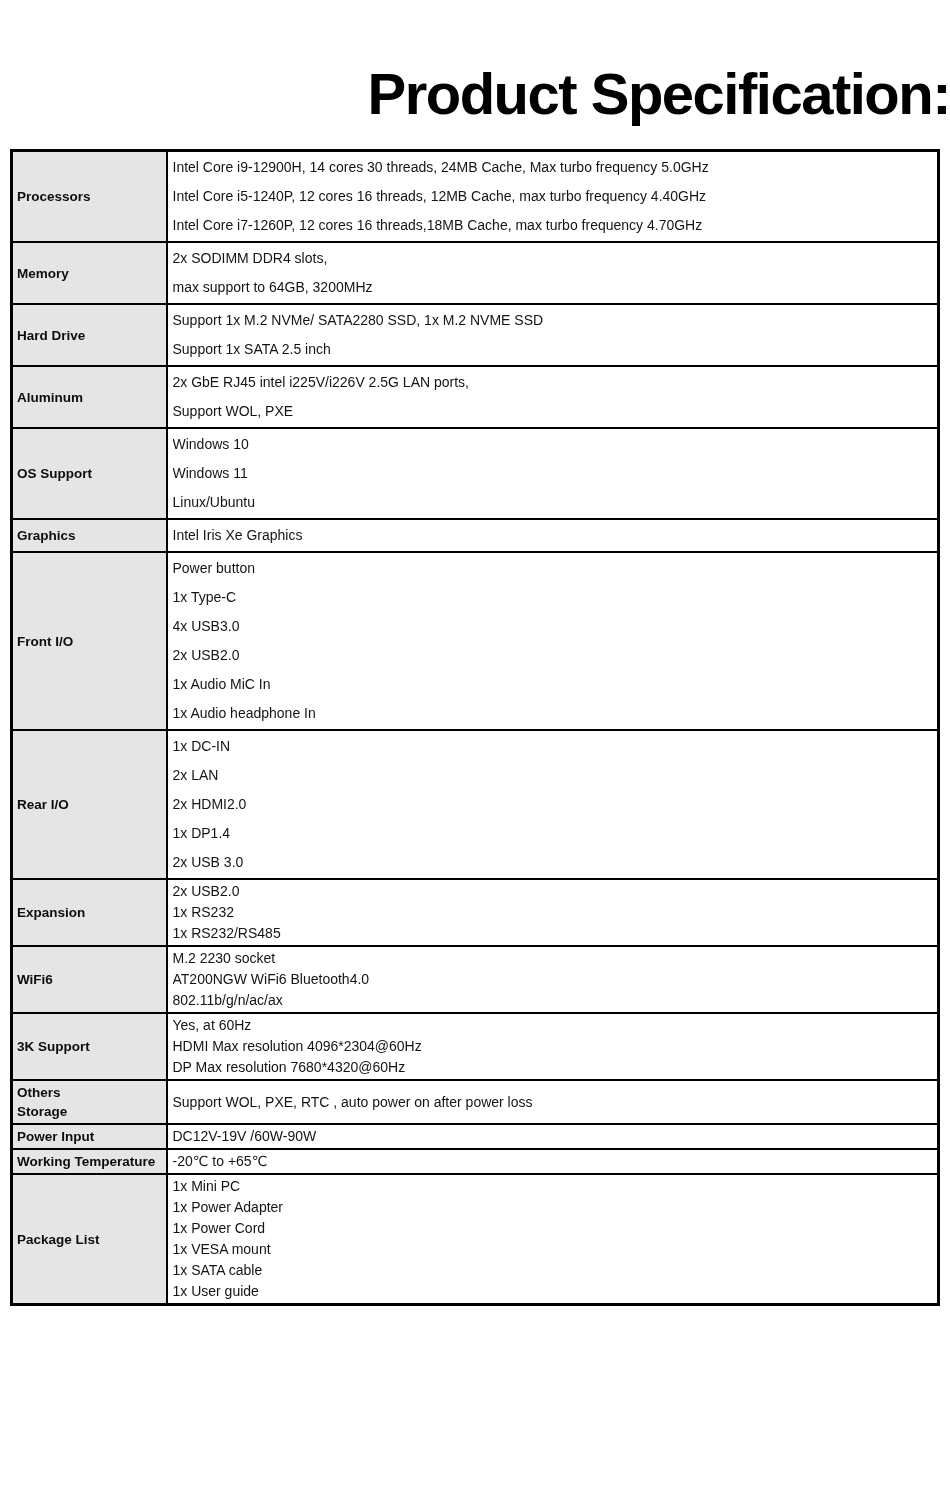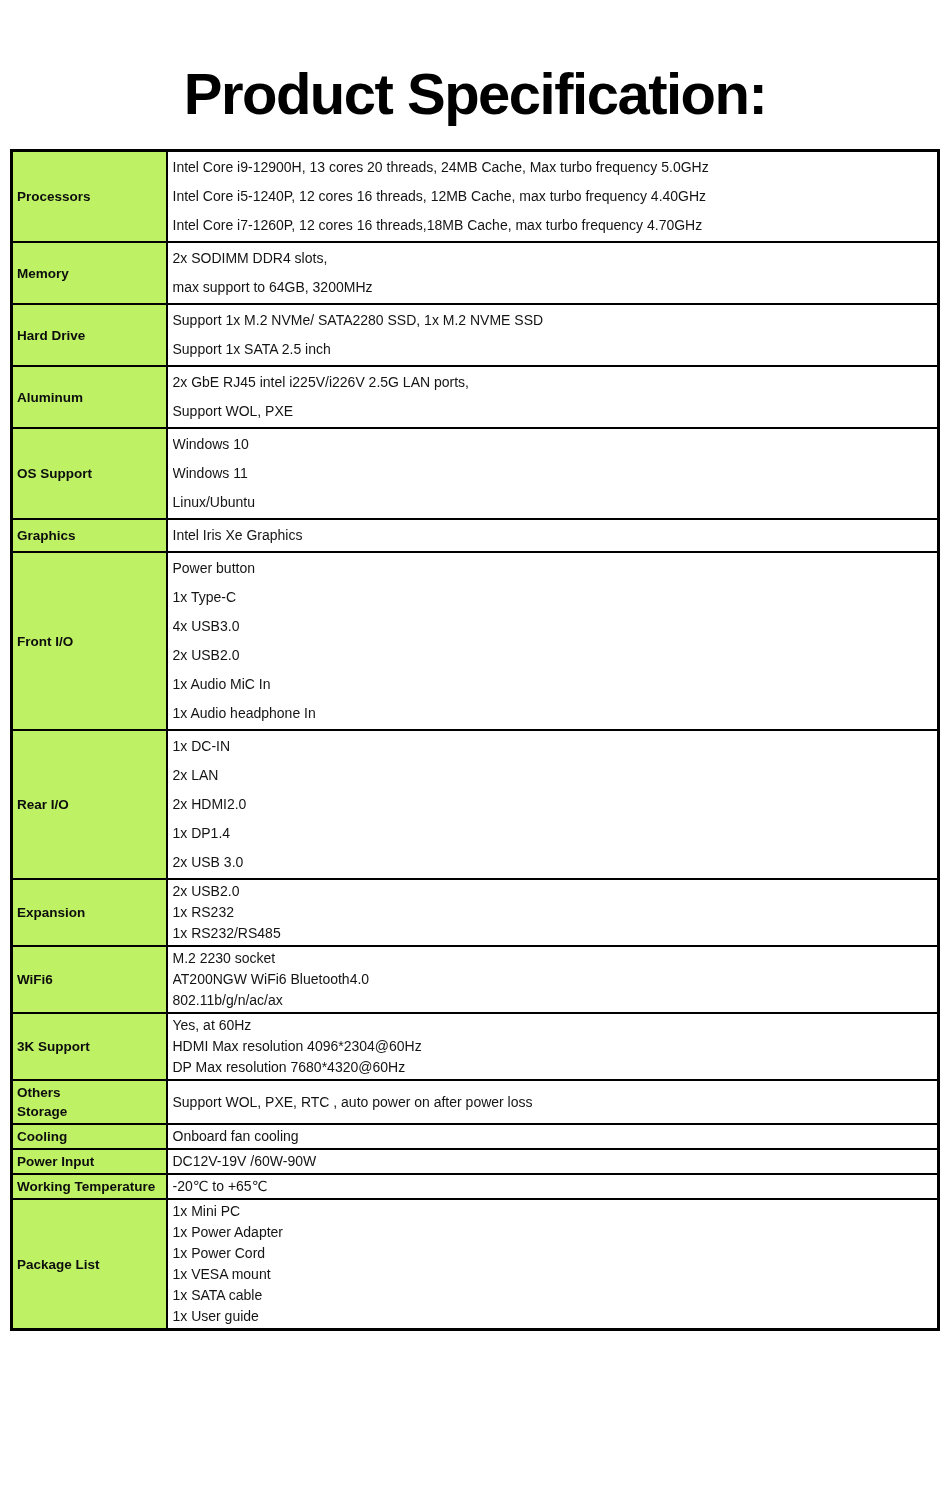--- a/index.html
+++ b/index.html
@@ -6,42 +6,42 @@
   html, body {
     width: 950px;
     background: #ffffff;
     font-family: "Liberation Sans", "DejaVu Sans", sans-serif;
     color: #141414;
   }
   body { height: 1500px; overflow: hidden; }
 
   .page-title {
     margin-top: 50px;
-    text-align: center;
+    text-align: right;
     font-size: 58px;
     font-weight: bold;
     letter-spacing: -1.5px;
     color: #000000;
     line-height: 1.5;
   }
 
   table.spec-table {
     border-collapse: collapse;
     table-layout: fixed;
     width: 930px;
     margin: 12px 10px 0 10px;
     border: 3px solid #000000;
   }
   table.spec-table td {
     border: 2px solid #000000;
     vertical-align: middle;
   }
   td.label-cell {
     width: 155px;
-    background: #bef264;
+    background: #e5e5e5;
     font-weight: bold;
     font-size: 13.5px;
     padding: 2px 2px 2px 4px;
     white-space: nowrap;
     overflow: hidden;
     line-height: 19px;
     color: #0d0d0d;
   }
   td.value-cell {
     background: #ffffff;
@@ -58,21 +58,21 @@
 </head>
 <body>
 
 <h1 class="page-title">Product Specification:</h1>
 
 <table class="spec-table">
   <tbody>
       <tr class="spec-row loose">
         <td class="label-cell">Processors</td>
         <td class="value-cell">
-          <div class="value-line">Intel Core i9-12900H, 13 cores 20 threads, 24MB Cache, Max turbo frequency 5.0GHz</div>
+          <div class="value-line">Intel Core i9-12900H, 14 cores 30 threads, 24MB Cache, Max turbo frequency 5.0GHz</div>
           <div class="value-line">Intel Core i5-1240P, 12 cores 16 threads, 12MB Cache, max turbo frequency 4.40GHz</div>
           <div class="value-line">Intel Core i7-1260P, 12 cores 16 threads,18MB Cache, max turbo frequency 4.70GHz</div>
         </td>
       </tr>
       <tr class="spec-row loose">
         <td class="label-cell">Memory</td>
         <td class="value-cell">
           <div class="value-line">2x SODIMM DDR4 slots,</div>
           <div class="value-line">max support to 64GB, 3200MHz</div>
         </td>
@@ -153,26 +153,20 @@
       <tr class="spec-row tight">
         <td class="label-cell">
           <div>Others</div>
           <div>Storage</div>
         </td>
         <td class="value-cell">
           <div class="value-line">Support WOL, PXE, RTC , auto power on after power loss</div>
         </td>
       </tr>
       <tr class="spec-row tight">
-        <td class="label-cell">Cooling</td>
-        <td class="value-cell">
-          <div class="value-line">Onboard fan cooling</div>
-        </td>
-      </tr>
-      <tr class="spec-row tight">
         <td class="label-cell">Power Input</td>
         <td class="value-cell">
           <div class="value-line">DC12V-19V /60W-90W</div>
         </td>
       </tr>
       <tr class="spec-row tight">
         <td class="label-cell">Working Temperature</td>
         <td class="value-cell">
           <div class="value-line">-20℃ to +65℃</div>
         </td>

